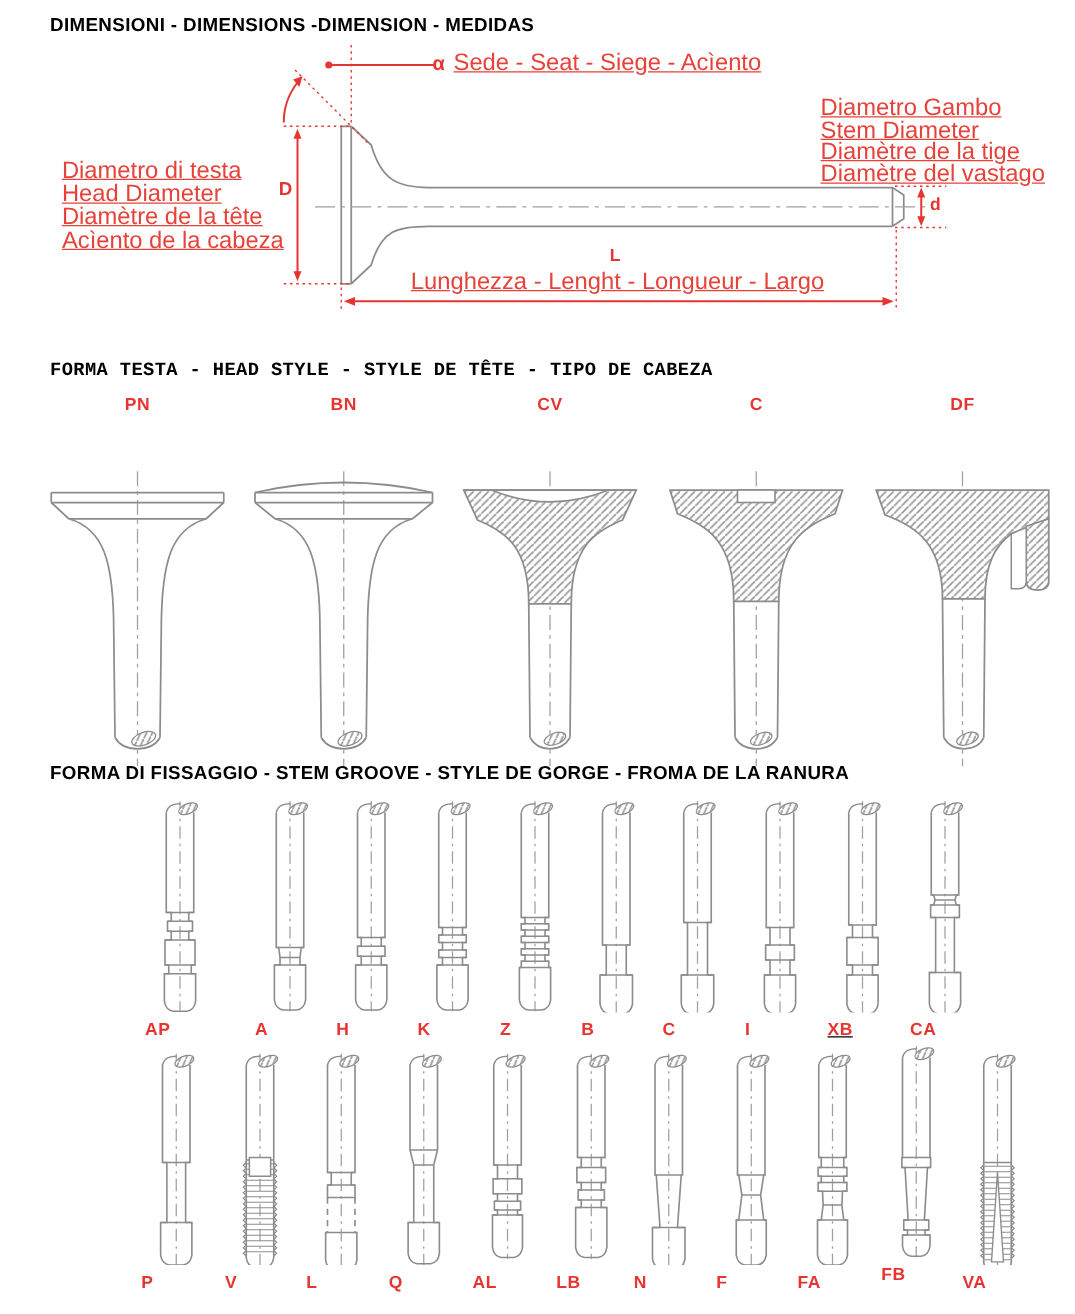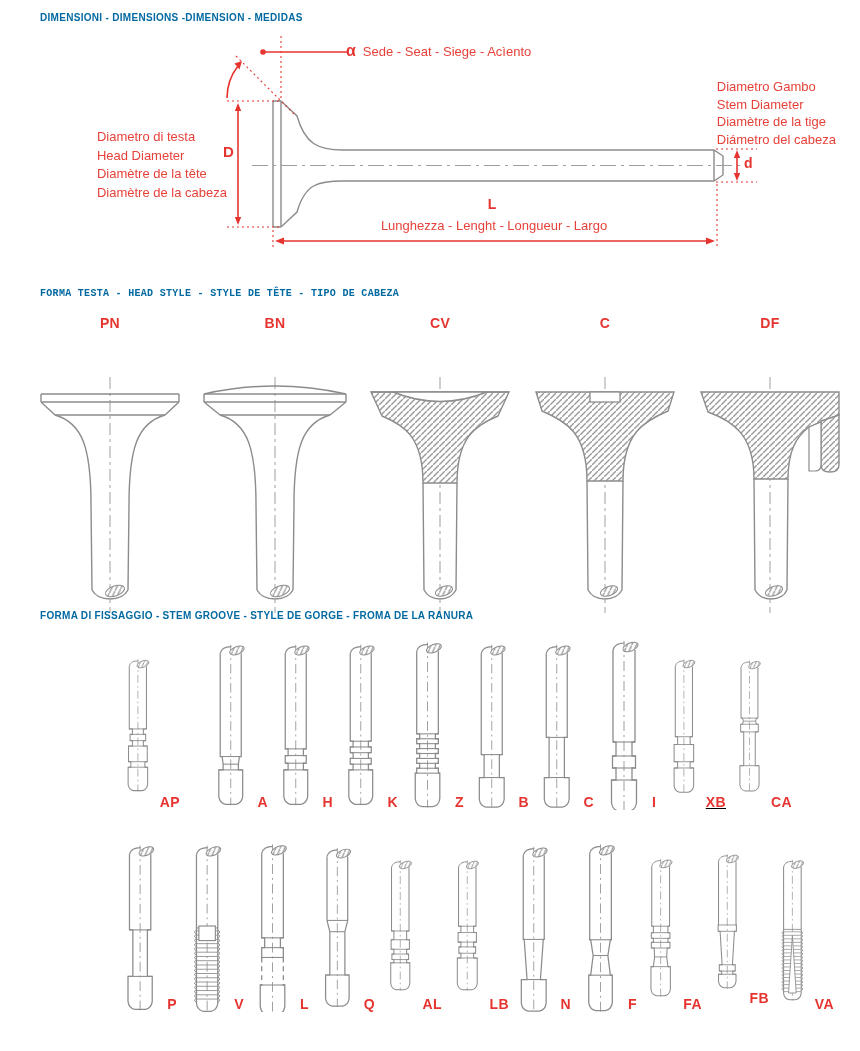--- a/index.html
+++ b/index.html
@@ -1,26 +1,26 @@
 <!DOCTYPE html>
 <html><head>
 <meta charset="utf-8">
 <style>
   html,body{margin:0;padding:0;}
   body{width:860px;height:1051px;background:#fff;position:relative;overflow:hidden;
        font-family:"Liberation Sans","DejaVu Sans",sans-serif;}
   .abs{position:absolute;}
-  .title{font-size:10px;font-weight:bold;letter-spacing:.3px;color:#0369a1;}
-  .lbl{font-size:13px;color:#e6423a;line-height:17.5px;}
+  .title{font-size:15px;font-weight:bold;letter-spacing:.3px;color:#000000;}
+  .lbl{font-size:19px;color:#e6423a;line-height:17.5px;text-decoration:underline;}
   .lbl-r{text-align:left;}
   .sym{font-weight:bold;color:#e63530;}
   .code{font-size:14px;font-weight:bold;color:#e63530;letter-spacing:.4px;text-align:center;}
   .head-col{position:absolute;width:170px;display:flex;flex-direction:column;align-items:center;gap:30px;}
   .head-col .code{height:20px;margin-bottom:2px;}
-  .stem-col{position:absolute;width:64px;display:flex;align-items:flex-end;}
+  .stem-col{position:absolute;width:64px;display:flex;flex-direction:column;align-items:flex-start;}
   .stem-col .code{margin-top:5px;}
   svg{display:block;}
 </style>
 </head>
 <body>
 
 <svg width="0" height="0" style="position:absolute">
   <defs>
     <pattern id="hatch" width="6" height="6" patternUnits="userSpaceOnUse">
       <rect width="6" height="6" fill="#fff"></rect>
@@ -66,28 +66,28 @@
 
 <div class="abs" style="left:346px;top:42px;display:flex;align-items:baseline;gap:7px;">
   <span class="sym" style="font-size:16px;">α</span>
   <span class="lbl">Sede - Seat - Siege - Acìento</span>
 </div>
 
 <div class="abs lbl lbl-r" style="right:24px;top:78px;">
   <div>Diametro Gambo</div>
   <div>Stem Diameter</div>
   <div>Diamètre de la tige</div>
-  <div>Diámetro del cabeza</div>
+  <div>Diamètre del vastago</div>
 </div>
 
 <div class="abs lbl lbl-r" style="right:633px;top:128px;line-height:18.5px;">
   <div>Diametro di testa</div>
   <div>Head Diameter</div>
   <div>Diamètre de la tête</div>
-  <div>Diamètre de la cabeza</div>
+  <div>Acìento de la cabeza</div>
 </div>
 
 <div class="abs sym" style="left:223px;top:143px;font-size:15px;">D</div>
 <div class="abs sym" style="left:744px;top:155px;font-size:14px;">d</div>
 <div class="abs sym" style="left:484px;top:196px;width:16px;text-align:center;font-size:14px;">L</div>
 <div class="abs lbl" style="left:312px;top:217px;width:364px;text-align:center;">Lunghezza - Lenght - Longueur - Largo</div>
 
 <div class="abs title" style="left:40px;top:288px;font-family:Liberation Mono, monospace;">FORMA TESTA - HEAD STYLE - STYLE DE TÊTE - TIPO DE CABEZA</div>
 
 <div class="head-col" style="left:25px;top:315px;">

